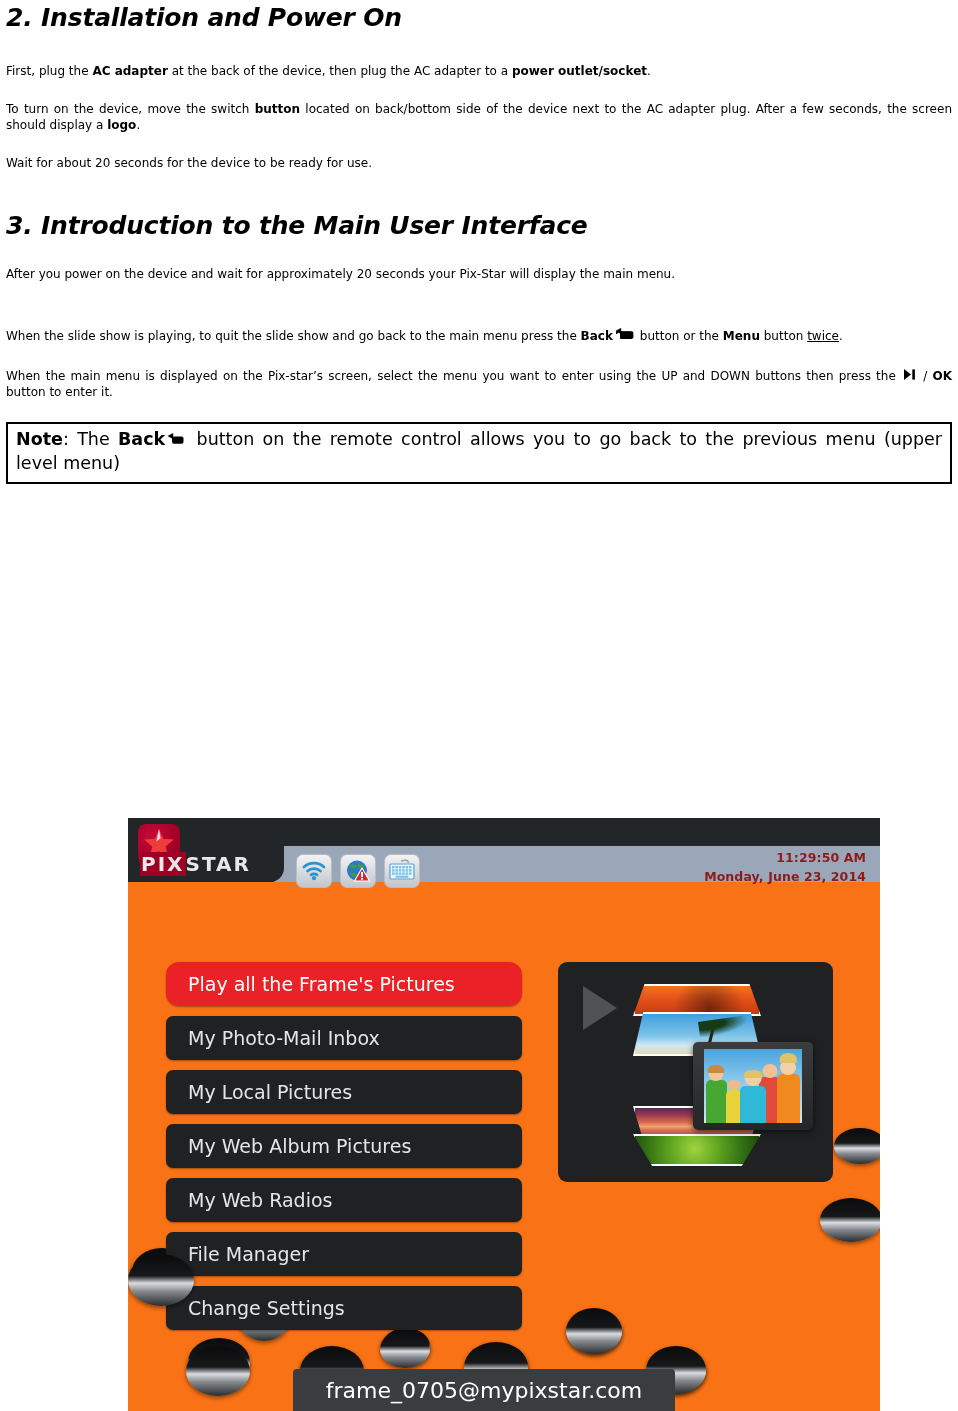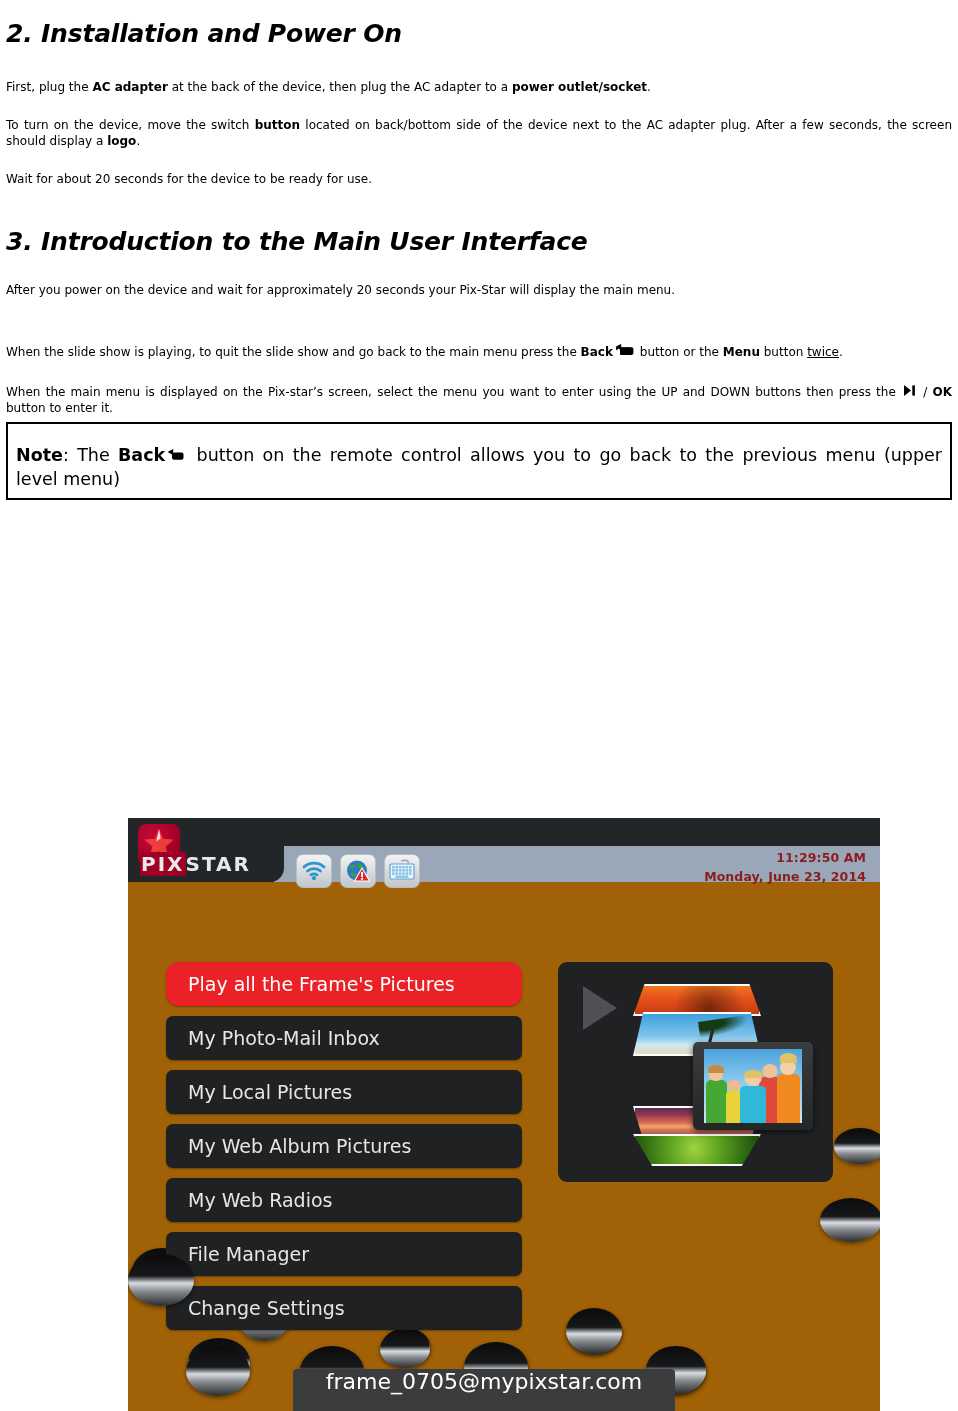--- a/index.html
+++ b/index.html
@@ -27,21 +27,21 @@
     position: absolute;
     left: 6px;
     top: 0;
     width: 946px;
   }
 
   h2.heading {
     font-size: 25px;
     font-weight: bold;
     font-style: italic;
-    margin: 20px 0 0 0;
+    margin: 4px 0 0 0;
     letter-spacing: -0.2px;
     line-height: 1.15;
   }
   h2.heading.second {
     margin-top: 40px;
   }
 
   p.para {
     font-size: 12px;
     line-height: 1.35;
@@ -74,39 +74,39 @@
     height: 13px;
     position: relative;
     top: 1px;
     margin: 0 2px;
   }
   .ico-playpause svg { display:block; }
 
   
   .note-box {
     border: 2px solid #000;
-    padding: 20px 8px 7px 8px;
-    margin-top: 6px;
+    padding: 4px 8px 7px 8px;
+    margin-top: 22px;
     box-sizing: border-box;
   }
   .note-box p {
     font-size: 17.5px;
     line-height: 1.35;
     margin: 0;
     text-align: justify;
   }
 
   
   .device-shot {
     position: absolute;
     left: 128px;
     top: 818px;
     width: 752px;
     height: 593px;
-    background: #a16207;
+    background: #f97316;
     overflow: hidden;
   }
 
   
   .dev-topbar {
     position: absolute;
     left: 0; top: 0;
     width: 752px;
     height: 64px;
     background: #9aa7b8;
@@ -347,20 +347,21 @@
   .email-bar {
     position: absolute;
     left: 165px;
     bottom: 0;
     width: 382px;
     height: 42px;
     background: #3a3c3e;
     color: #ffffff;
     font-size: 22px;
     display: flex;
+    align-items: center;
     justify-content: center;
     border-top-left-radius: 4px;
     border-top-right-radius: 4px;
   }
 </style>
 </head>
 <body>
 
 <div class="page">
 

